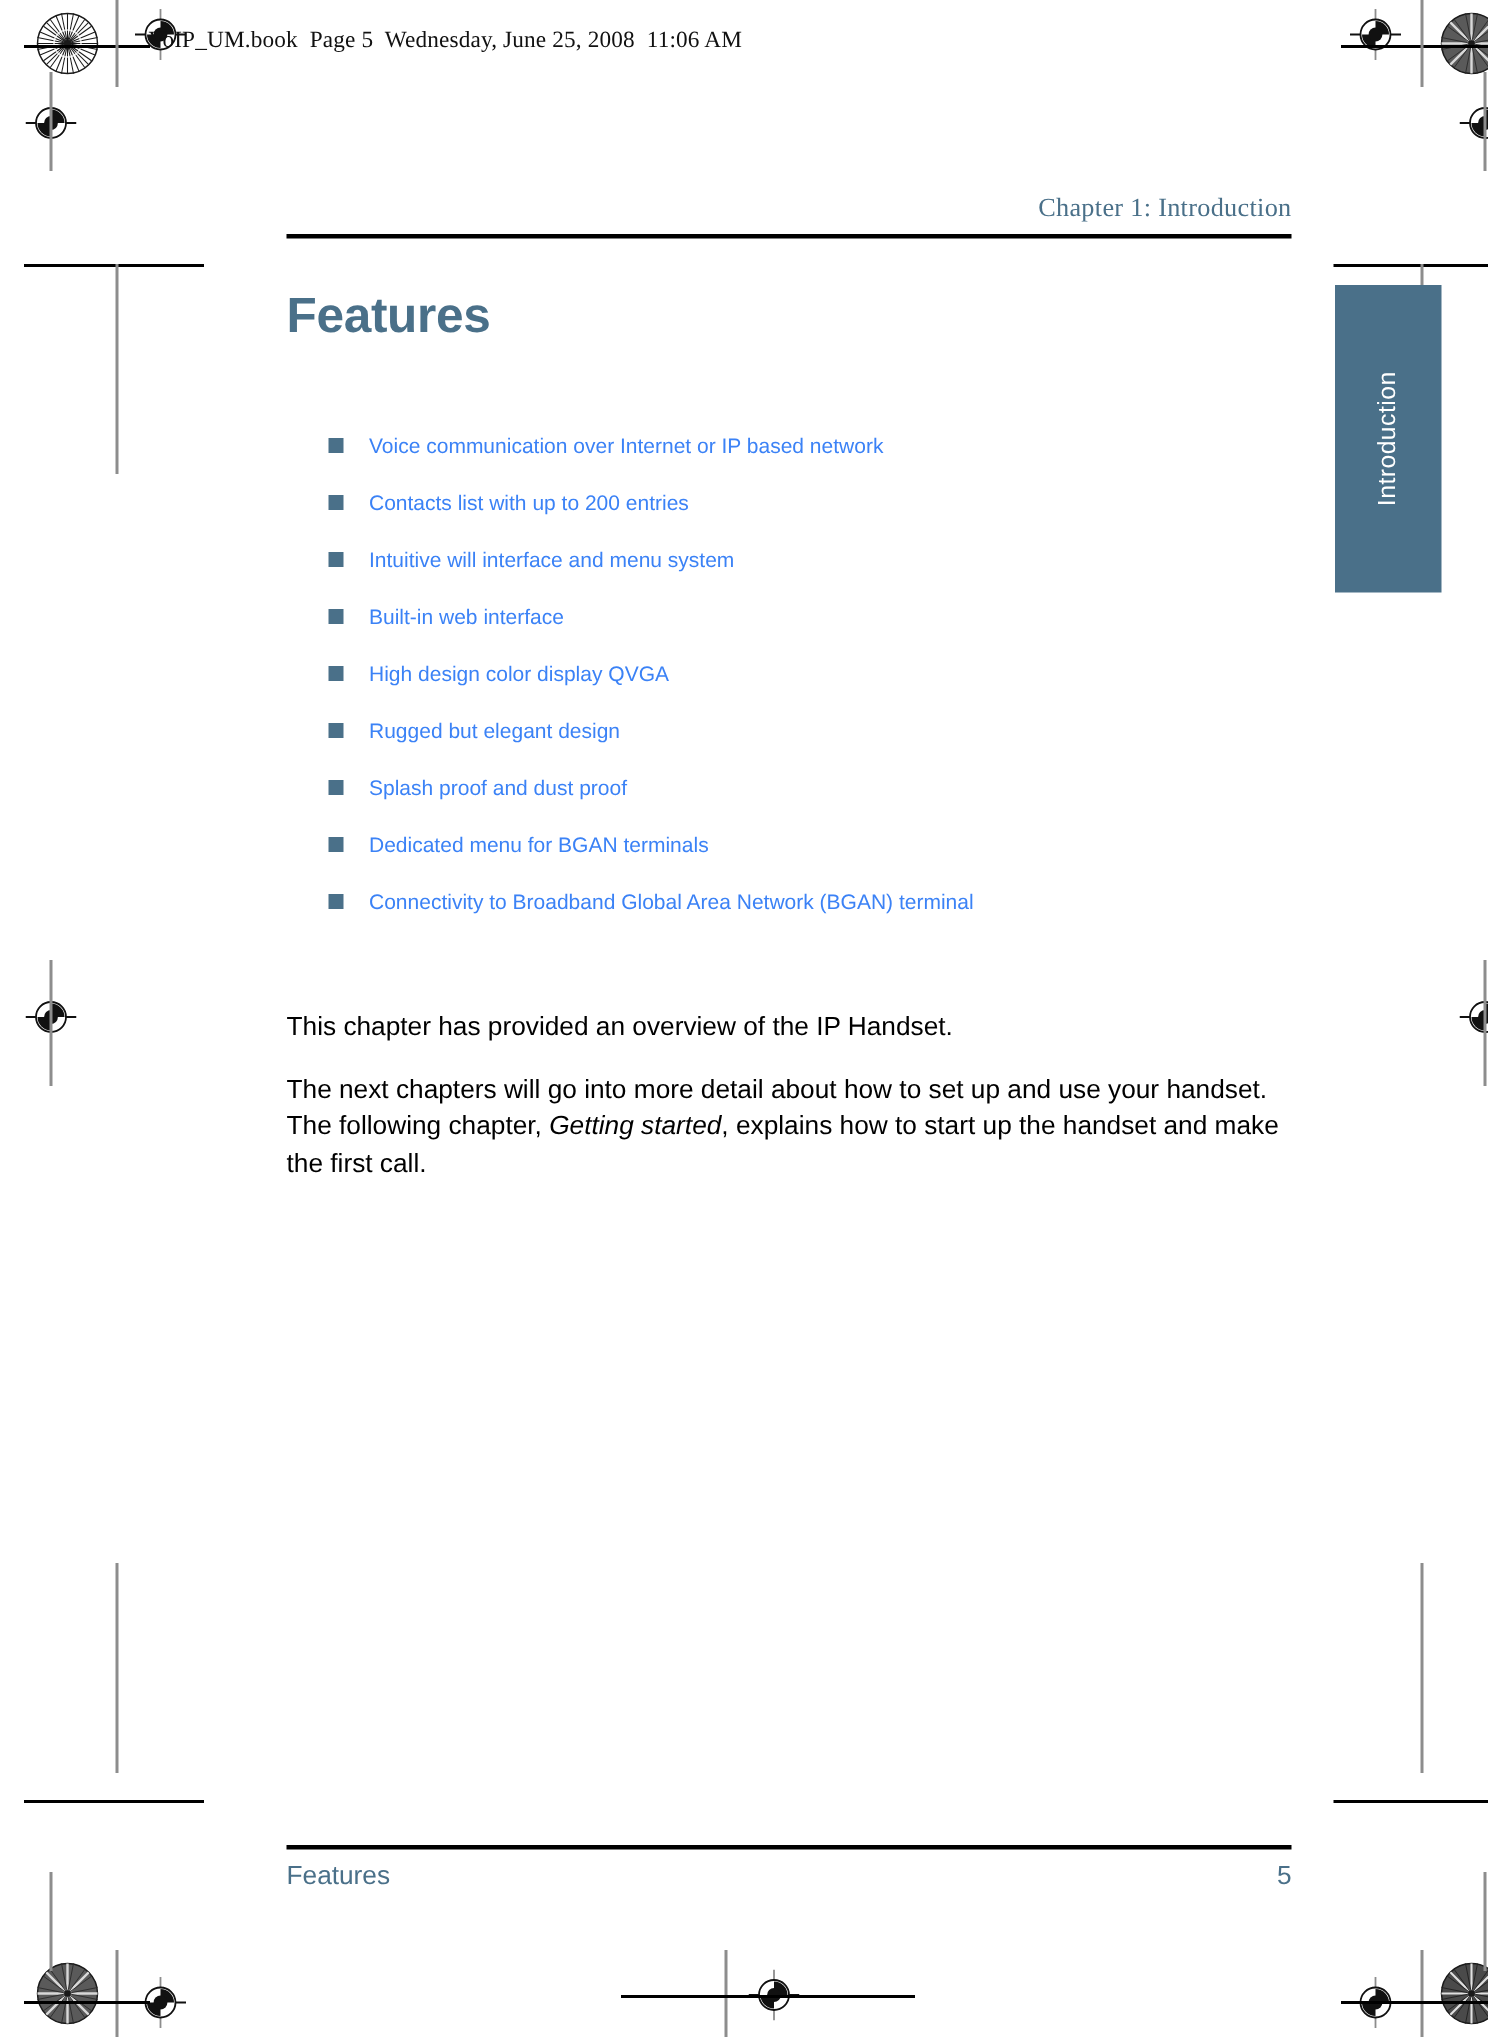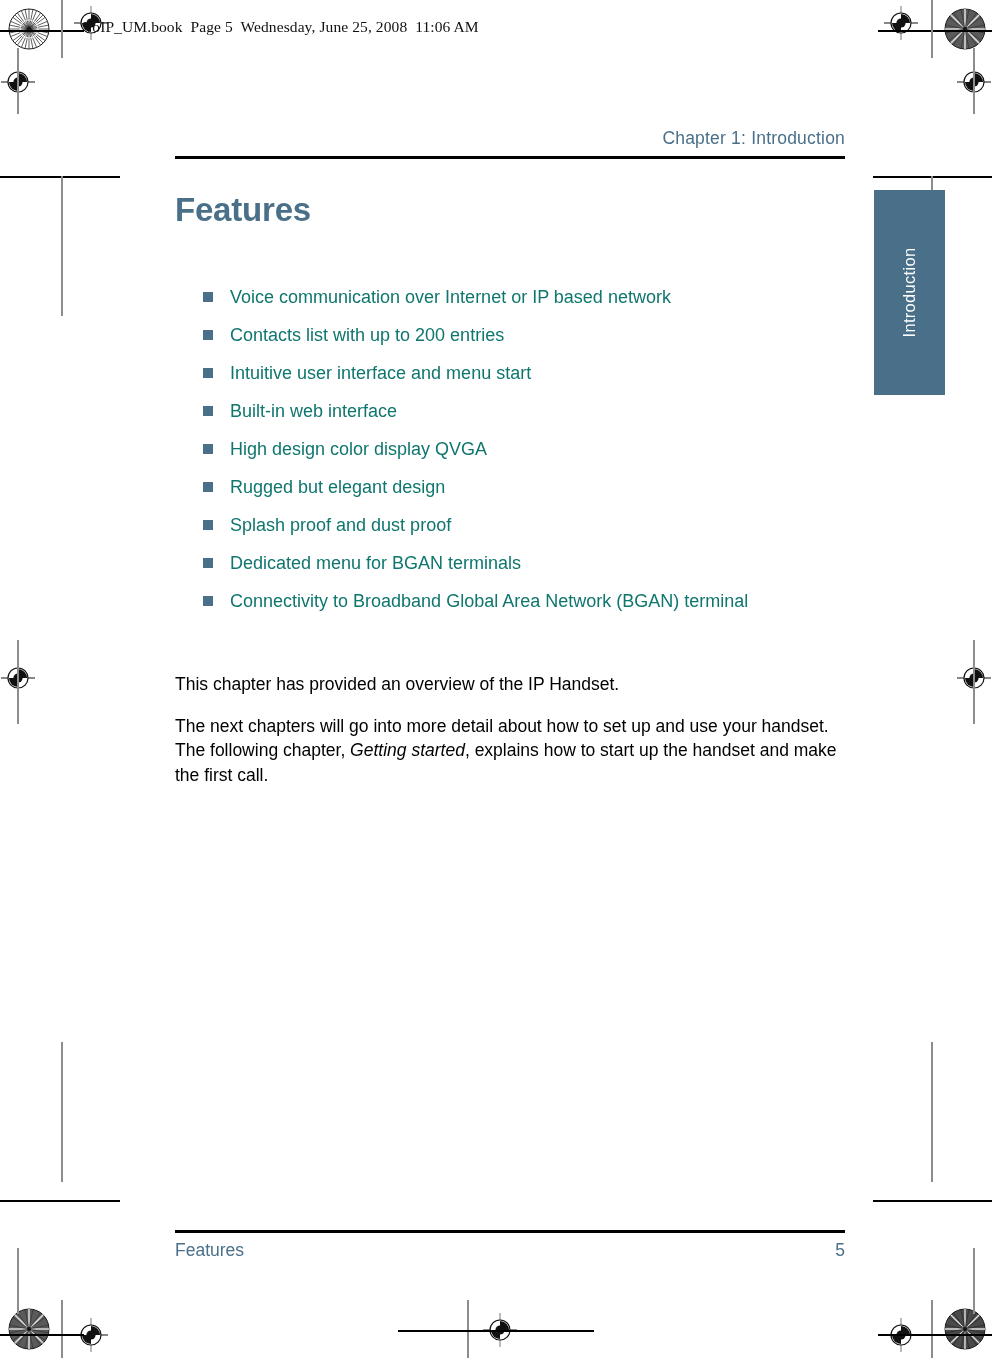--- a/index.html
+++ b/index.html
@@ -12,20 +12,21 @@
     height: 1358px;
     position: relative;
     overflow: hidden;
     font-family: "Liberation Sans", sans-serif;
     -webkit-font-smoothing: antialiased;
   }
 
   .page {
     position: absolute;
     inset: 0;
+    margin-left: 16px;
   }
 
   
   .mark {
     position: absolute;
     pointer-events: none;
   }
   .reg {
     width: 34px;
     height: 34px;
@@ -67,20 +68,21 @@
   .chapter-header {
     position: absolute;
     left: 175px;
     top: 128px;
     width: 670px;
     text-align: right;
     font-size: 17.5px;
     color: #4a7089;
     letter-spacing: 0.2px;
     font-stretch: condensed;
+    font-family: Liberation Serif, serif;
   }
   .header-rule {
     position: absolute;
     left: 175px;
     top: 156px;
     width: 670px;
     height: 2.5px;
     background: #000000;
   }
 
@@ -136,23 +138,23 @@
   }
 
   ul.feature-list {
     list-style: none;
     margin: 0;
     padding: 0;
   }
   ul.feature-list li {
     position: relative;
     padding-left: 55px;
-    font-size: 18px;
+    font-size: 14px;
     line-height: 24px;
-    color: #0f766e;
+    color: #3b82f6;
     font-stretch: condensed;
     margin-top: 14px;
   }
   ul.feature-list li .bullet-square {
     position: absolute;
     left: 28px;
     top: 7px;
     width: 10px;
     height: 10px;
     background: #4a7089;
@@ -480,21 +482,21 @@
       <li>
         <span class="bullet-square"></span>
         <span>Voice communication over Internet or IP based network</span>
       </li>
       <li>
         <span class="bullet-square"></span>
         <span>Contacts list with up to 200 entries</span>
       </li>
       <li>
         <span class="bullet-square"></span>
-        <span>Intuitive user interface and menu start</span>
+        <span>Intuitive will interface and menu system</span>
       </li>
       <li>
         <span class="bullet-square"></span>
         <span>Built-in web interface</span>
       </li>
       <li>
         <span class="bullet-square"></span>
         <span>High design color display QVGA</span>
       </li>
       <li>

